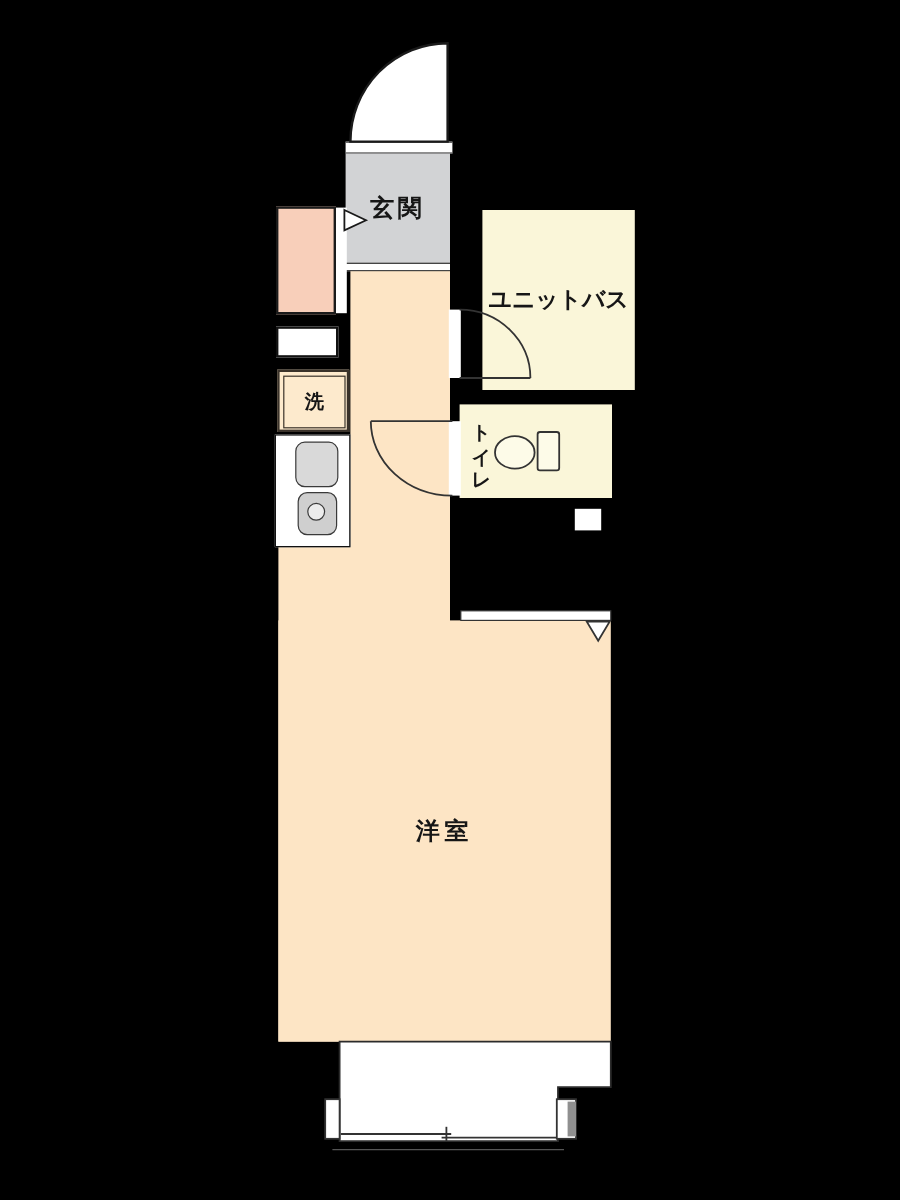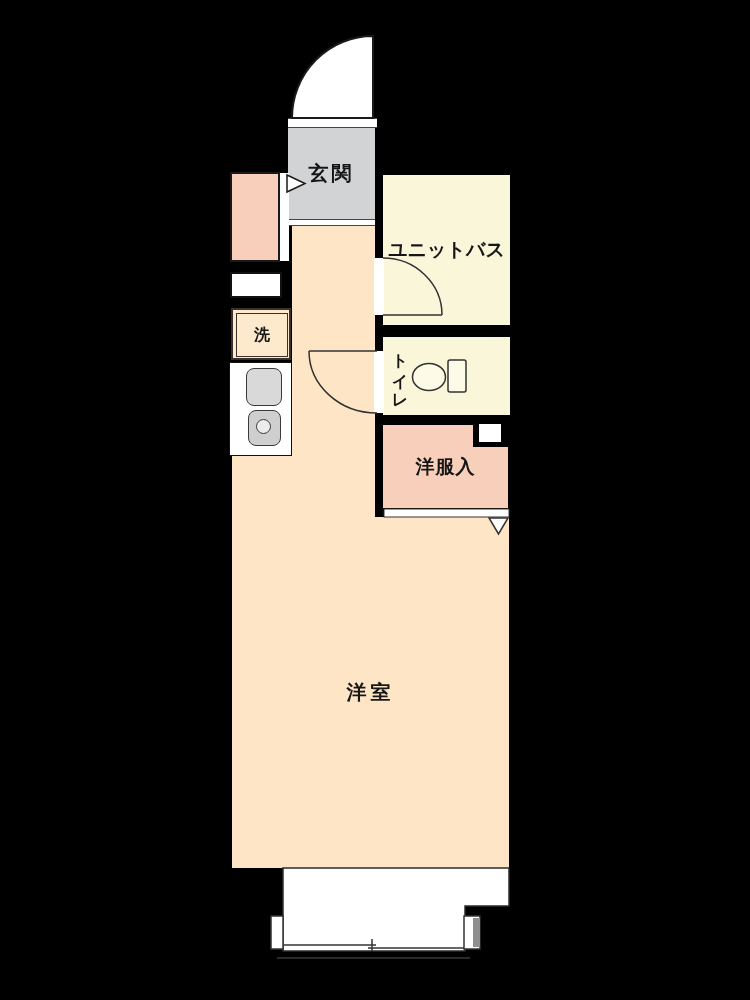--- a/index.html
+++ b/index.html
@@ -1,18 +1,18 @@
 <!DOCTYPE html>
 <html><head>
 <meta charset="utf-8">
 <style>
   html,body{margin:0;padding:0;background:#000;}
   .plan{
     position:relative;width:750px;height:1000px;background:#000;overflow:hidden;
-    font-family:Liberation Sans, sans-serif;
+    font-family:Liberation Mono, monospace;
   }
   .abs{position:absolute;box-sizing:border-box;}
   .room-label{
     display:flex;align-items:center;justify-content:center;
     color:#161616;font-weight:bold;white-space:nowrap;
   }
   .fill{width:100%;height:100%;}
   .overlay{position:absolute;left:0;top:0;pointer-events:none;}
   .vtext{
     writing-mode:vertical-rl;text-orientation:upright;
@@ -51,33 +51,30 @@
     </div>
   </div>
 
   <div class="abs" style="left:229px;top:362px;width:63px;height:94px;background:#fff;border:1.5px solid #111;">
     <div class="abs" style="left:16px;top:5px;width:36px;height:38px;background:#d9d9d9;border:1.5px solid #3a3a3a;border-radius:8px;"></div>
     <div class="abs" style="left:18px;top:47px;width:33px;height:36px;background:#cfcfcf;border:1.5px solid #3a3a3a;border-radius:8px;">
       <div class="abs" style="left:7px;top:8px;width:15px;height:15px;background:#ececec;border:1.5px solid #3a3a3a;border-radius:50%;"></div>
     </div>
   </div>
 
-  <div class="abs room-label" style="left: 383px; top: 175px; width: 127px; height: 150px; font-size: 19px; background-color: rgb(250, 246, 217);">
+  <div class="abs room-label" style="left: 402px; top: 175px; width: 127px; height: 150px; font-size: 19px; background-color: rgb(250, 246, 217);">
     <span>ユニットバス</span>
   </div>
 
   <div class="abs" style="left: 383px; top: 337px; width: 127px; height: 78px; background-color: rgb(250, 246, 217);">
     <div class="abs vtext" style="left:6px;top:5px;height:68px;font-size:16px;letter-spacing:2px;color:#161616;font-weight:bold;">
       <span>トイレ</span>
     </div>
   </div>
 
-  <div class="abs room-label" style="left: 383px; top: 425px; width: 125px; height: 83px; font-size: 19px; letter-spacing: 1px; background-color: rgb(248, 207, 186);">
-    <span>洋服入</span>
-  </div>
 
   <svg class="overlay" width="750" height="1000" viewBox="0 0 750 1000">
 
     <path d="M 373 118 L 373 36 A 81 82 0 0 0 292 118 Z" fill="#ffffff" stroke="#1a1a1a" stroke-width="2"></path>
 
     <path d="M 287 175 L 305 183.5 L 287 192 Z" fill="#ffffff" stroke="#1a1a1a" stroke-width="1.5"></path>
 
     <rect x="374" y="258" width="10" height="57" fill="#ffffff"></rect>
     <path d="M 383 315 L 442 315 M 383 258 A 59 57 0 0 1 442 315" fill="none" stroke="#333" stroke-width="1.5"></path>
 

